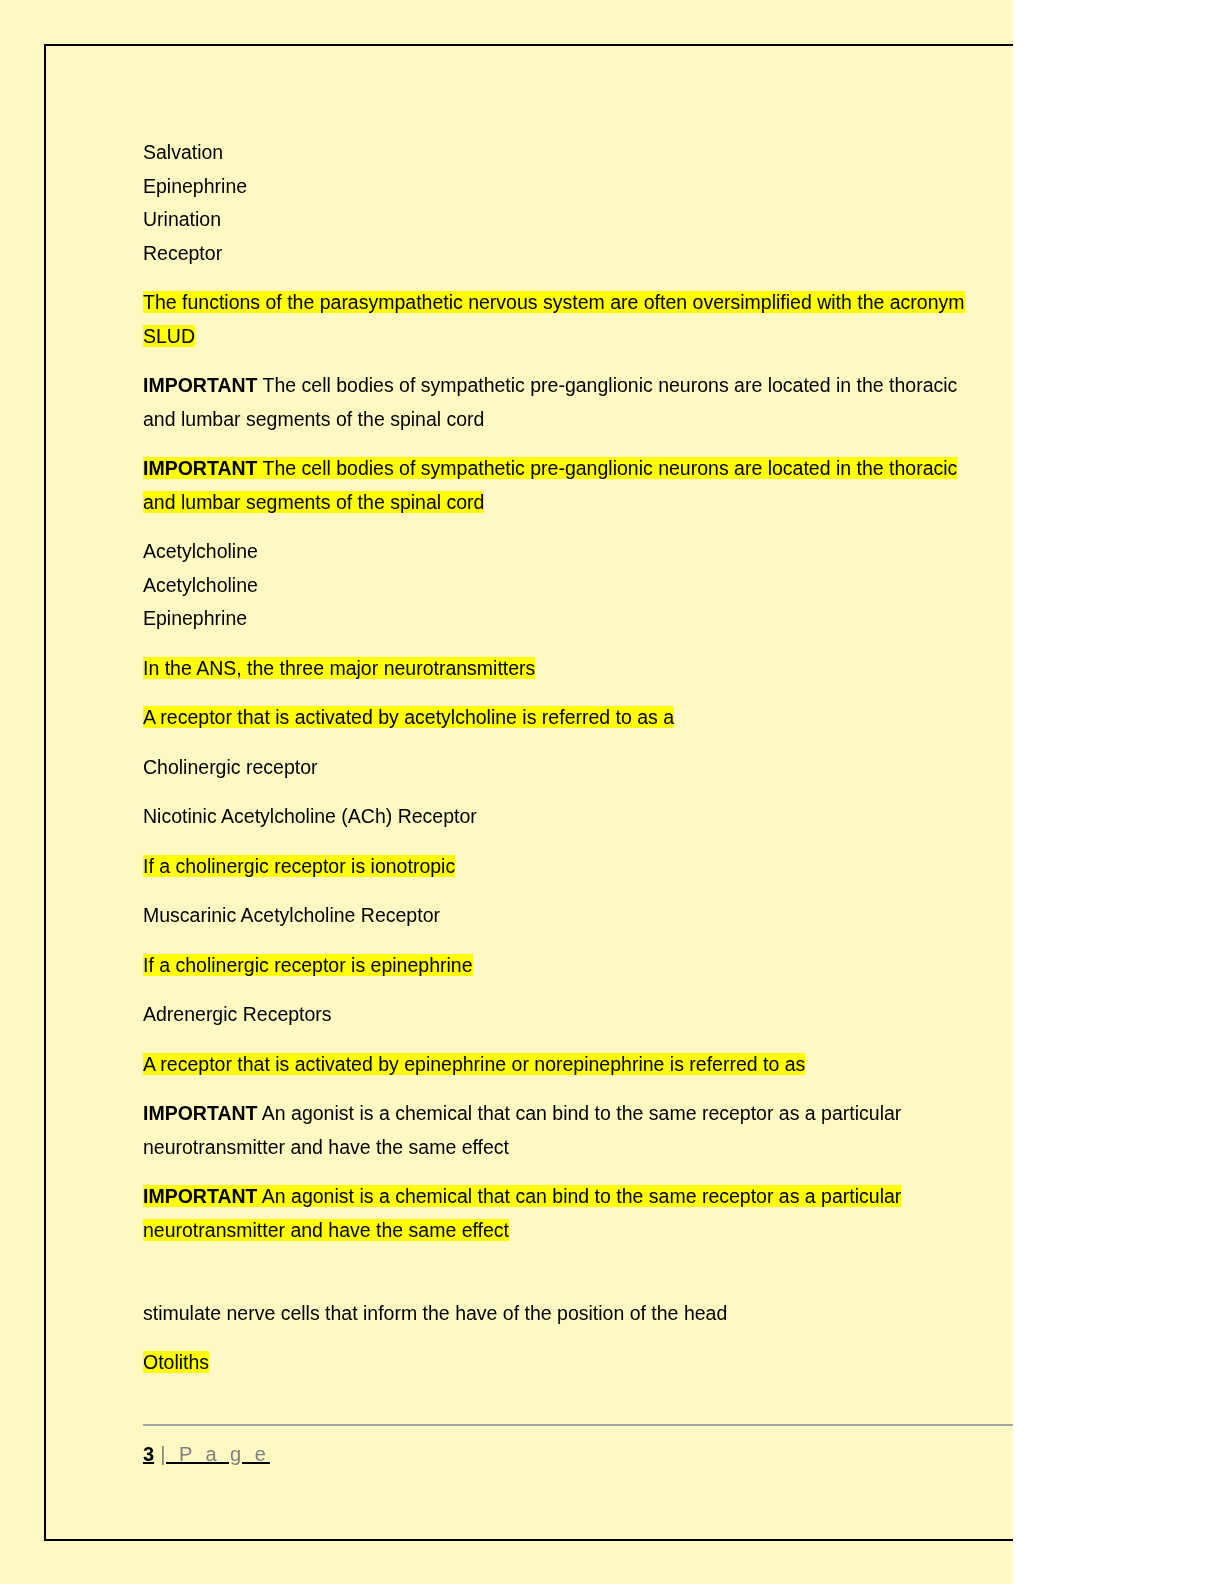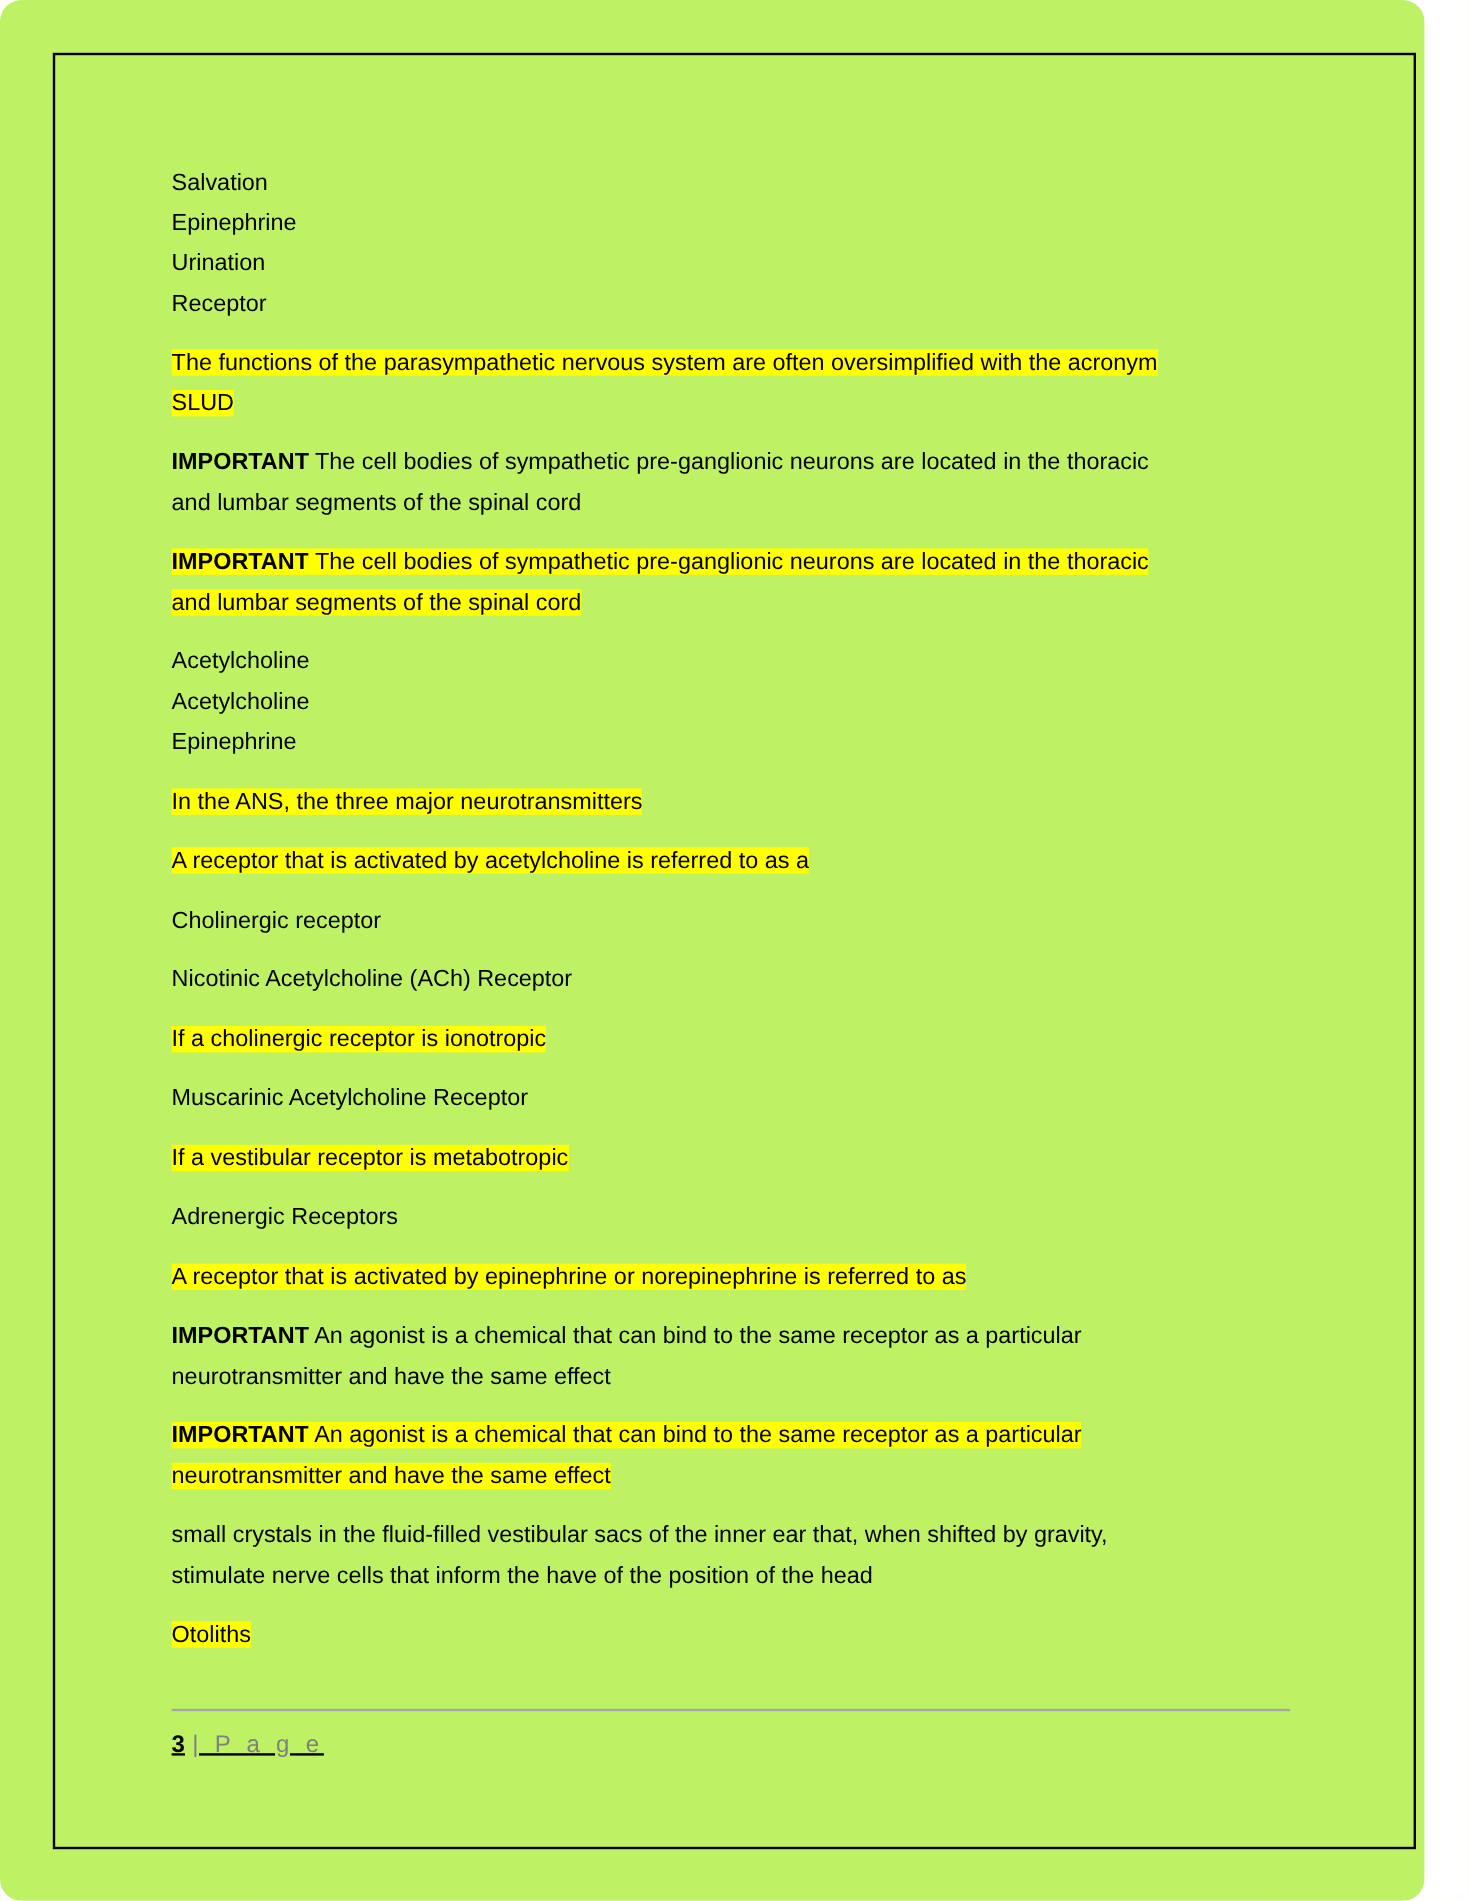--- a/index.html
+++ b/index.html
@@ -2,27 +2,26 @@
 <html style="--hl-color: #ffff00; --border-color: #000000;"><head>
 <meta charset="utf-8">
 <style>
   html, body {
     margin: 0;
     padding: 0;
     background: #ffffff;
   }
   .page {
     position: relative;
-    width: 1187px;
+    width: 1013px;
     height: 1584px;
-    background: #bef264;
+    background: #fef9c3;
     font-family: "Liberation Sans", sans-serif;
     color: #000000;
     overflow: hidden;
-    border-radius: 18px;
   }
   .border-frame {
     position: absolute;
     left: 44px;
     top: 44px;
     width: 1136px;
     height: 1497px;
     border: 2px solid var(--border-color, #000000);
     box-sizing: border-box;
   }
@@ -85,26 +84,26 @@
       <p class="para"><span class="line"><span class="seg hl">The functions of the parasympathetic nervous system are often oversimplified with the acronym</span></span><br><span class="line"><span class="seg hl">SLUD</span></span></p>
       <p class="para"><span class="line"><span class="seg b">IMPORTANT</span><span class="seg"> The cell bodies of sympathetic pre-ganglionic neurons are located in the thoracic</span></span><br><span class="line"><span class="seg">and lumbar segments of the spinal cord</span></span></p>
       <p class="para"><span class="line"><span class="seg b hl">IMPORTANT</span><span class="seg hl"> The cell bodies of sympathetic pre-ganglionic neurons are located in the thoracic</span></span><br><span class="line"><span class="seg hl">and lumbar segments of the spinal cord</span></span></p>
       <p class="para"><span class="line"><span class="seg">Acetylcholine</span></span><br><span class="line"><span class="seg">Acetylcholine</span></span><br><span class="line"><span class="seg">Epinephrine</span></span></p>
       <p class="para"><span class="line"><span class="seg hl">In the ANS, the three major neurotransmitters</span></span></p>
       <p class="para"><span class="line"><span class="seg hl">A receptor that is activated by acetylcholine is referred to as a</span></span></p>
       <p class="para"><span class="line"><span class="seg">Cholinergic receptor</span></span></p>
       <p class="para"><span class="line"><span class="seg">Nicotinic Acetylcholine (ACh) Receptor</span></span></p>
       <p class="para"><span class="line"><span class="seg hl">If a cholinergic receptor is ionotropic</span></span></p>
       <p class="para"><span class="line"><span class="seg">Muscarinic Acetylcholine Receptor</span></span></p>
-      <p class="para"><span class="line"><span class="seg hl">If a vestibular receptor is metabotropic</span></span></p>
+      <p class="para"><span class="line"><span class="seg hl">If a cholinergic receptor is epinephrine</span></span></p>
       <p class="para"><span class="line"><span class="seg">Adrenergic Receptors</span></span></p>
       <p class="para"><span class="line"><span class="seg hl">A receptor that is activated by epinephrine or norepinephrine is referred to as</span></span></p>
       <p class="para"><span class="line"><span class="seg b">IMPORTANT</span><span class="seg"> An agonist is a chemical that can bind to the same receptor as a particular</span></span><br><span class="line"><span class="seg">neurotransmitter and have the same effect</span></span></p>
       <p class="para"><span class="line"><span class="seg b hl">IMPORTANT</span><span class="seg hl"> An agonist is a chemical that can bind to the same receptor as a particular</span></span><br><span class="line"><span class="seg hl">neurotransmitter and have the same effect</span></span></p>
-      <p class="para"><span class="line"><span class="seg">small crystals in the fluid-filled vestibular sacs of the inner ear that, when shifted by gravity,</span></span><br><span class="line"><span class="seg">stimulate nerve cells that inform the have of the position of the head</span></span></p>
+      <p class="para"><br><span class="line"><span class="seg">stimulate nerve cells that inform the have of the position of the head</span></span></p>
       <p class="para"><span class="line"><span class="seg hl">Otoliths</span></span></p>
     </div>
 
   <div class="footer">
     <div class="footer-rule"></div>
     <div class="footer-text">
       <span class="pg-num">3</span><span class="pg-rest">| P a g e</span>
     </div>
   </div>
 </div>

